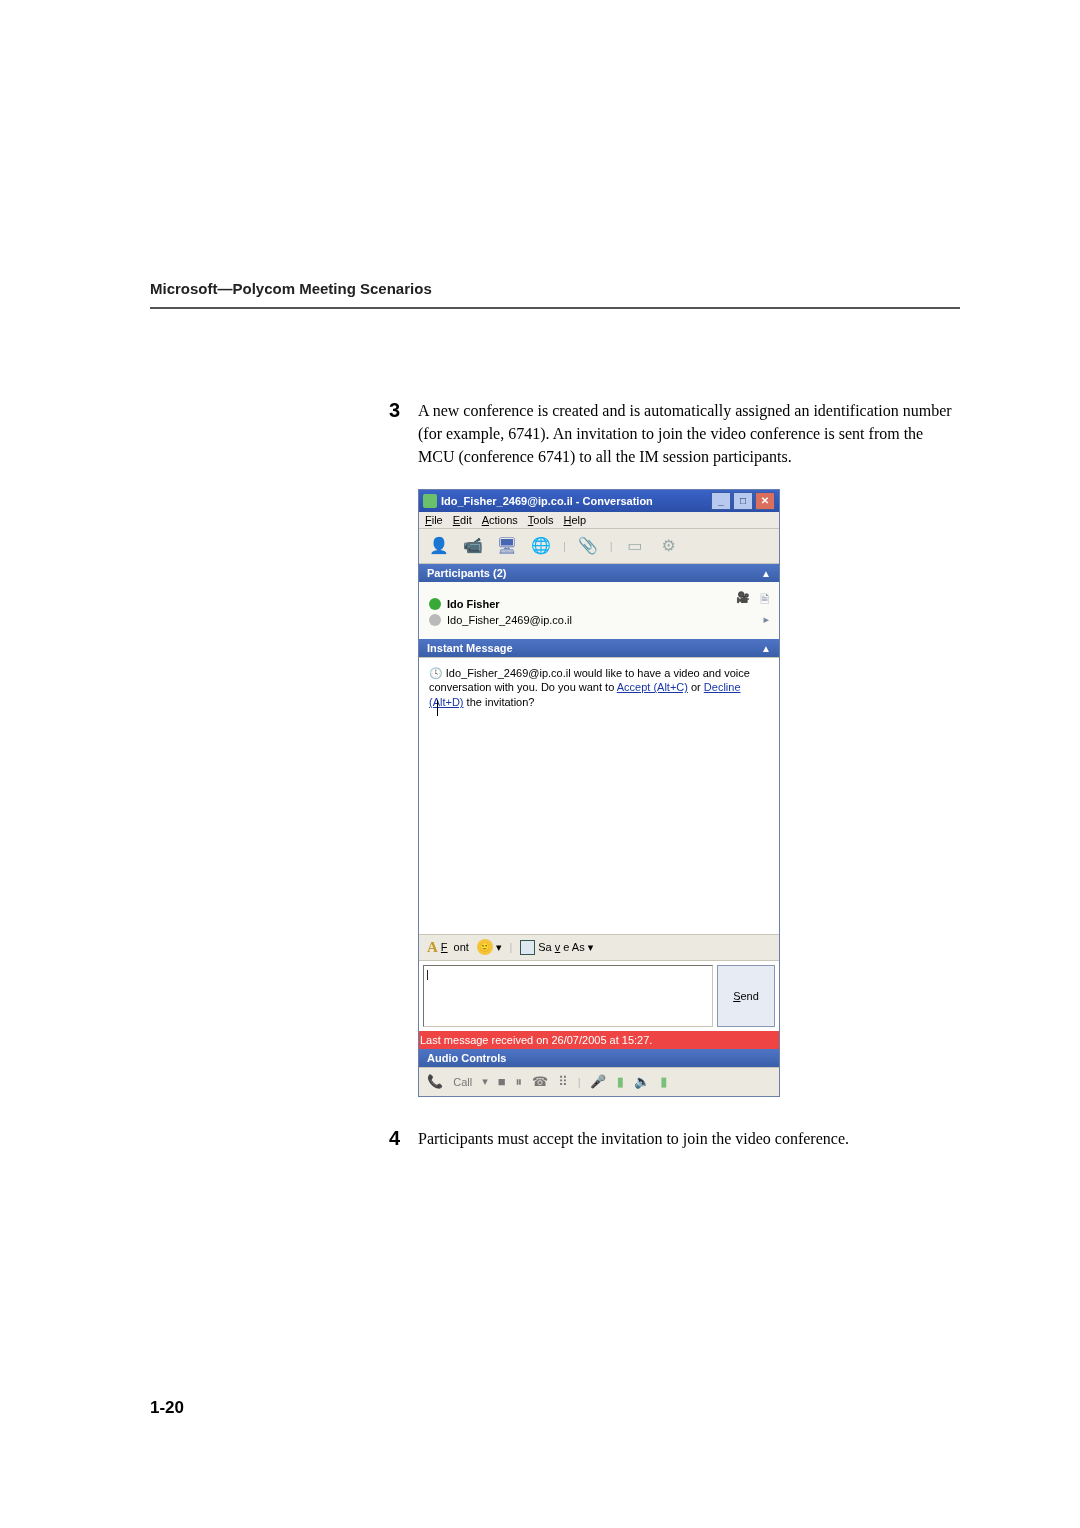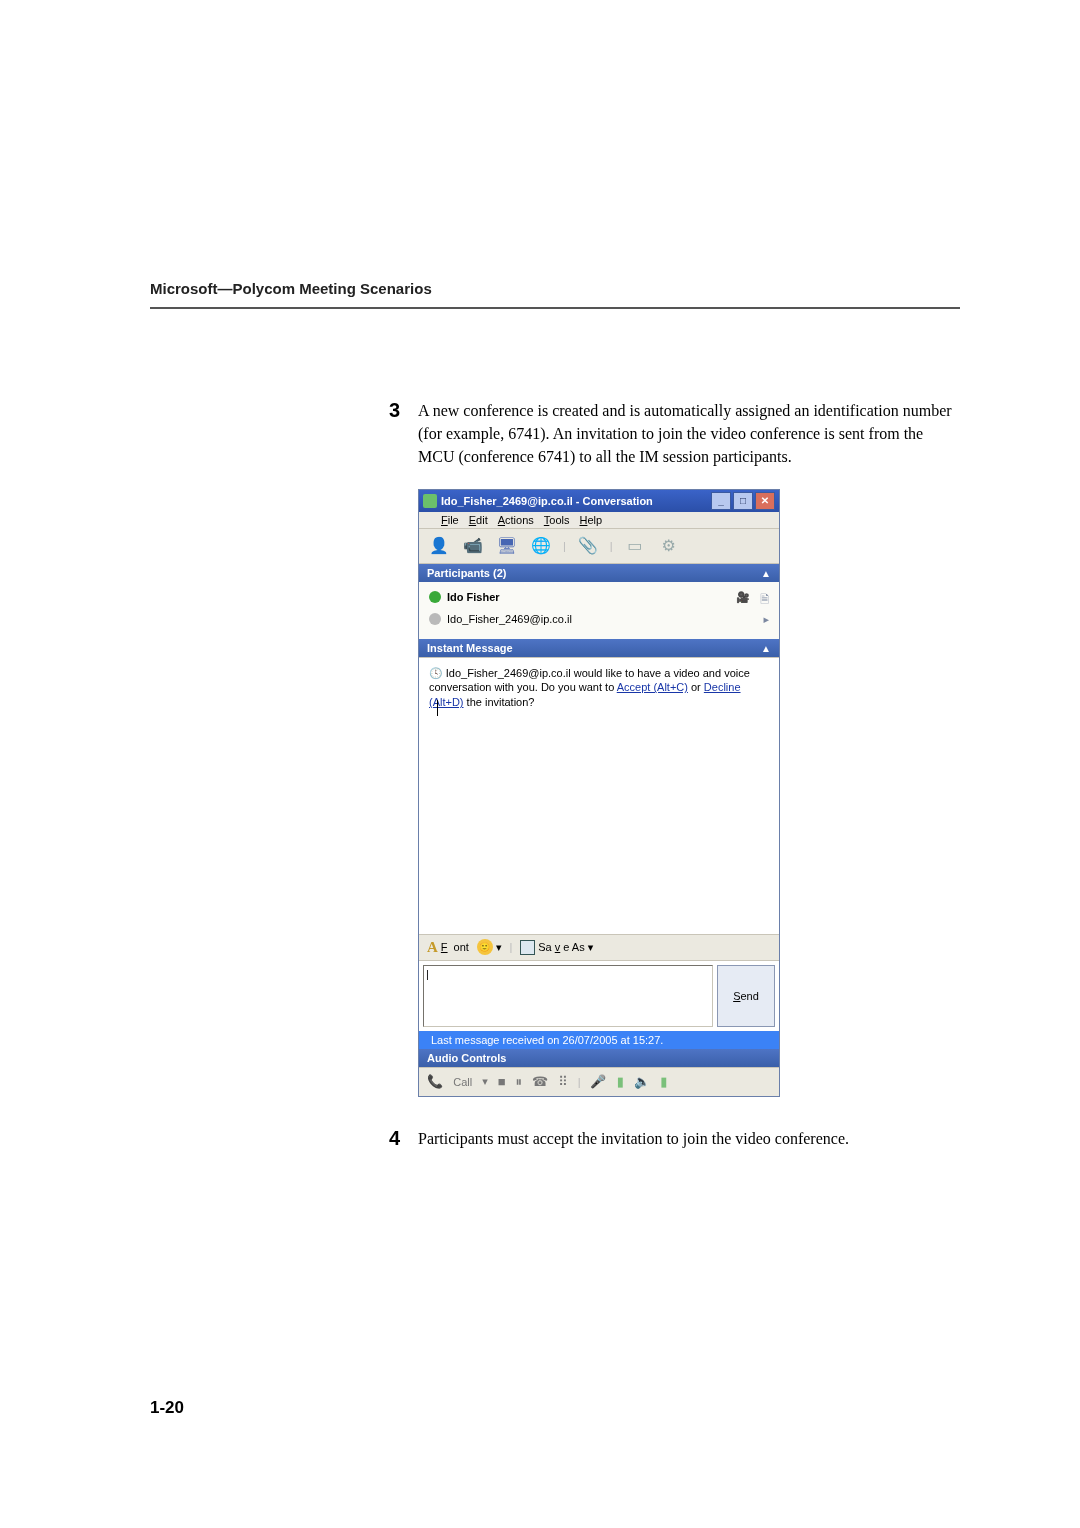--- a/index.html
+++ b/index.html
@@ -12,48 +12,48 @@
 .pagenum { position:absolute; left:150px; bottom:110px; font-family:Arial,Helvetica,sans-serif; font-weight:bold; font-size:17px; }
 
 .shot-wrap { margin:16px 0 30px 268px; }
 .winshot { width:360px; border:1px solid #6a7faa; font-family:Tahoma,Arial,sans-serif; font-size:11px; background:#fff; }
 .titlebar { background:linear-gradient(#3a63c8,#2b4fa8); color:#fff; height:22px; display:flex; align-items:center; padding:0 4px;justify-content:space-between; }
 .title-icon { width:14px; height:14px; background:#6bc06b; border-radius:2px; margin-right:4px; flex-shrink:0;}
 .title-text { flex:1; font-weight:bold; font-size:11px; white-space:nowrap; overflow:hidden; }
 .winbtns { display:flex; gap:2px;}
 .winbtn { width:18px; height:16px;background:#b8c9ef;color:#1a2a55;font-weight:bold;font-size:10px;display:flex;align-items:center;justify-content:center;border:1px solid #3b5a9f;}
 .winbtn.close{background:#d96f5c;color:#fff;}
-.menubar { background:#eceae3; padding:2px 22px; display:flex; gap:10px; border-bottom:1px solid #c9c5b8;}
+.menubar { background:#eceae3; padding:2px 6px; display:flex; gap:10px; border-bottom:1px solid #c9c5b8;}
 .menuitem { font-size:11px; }
 .menuitem u{text-decoration:underline;}
 .toolbar { padding:5px 8px; background:#ebe9e0; display:flex; gap:10px; align-items:center; border-bottom:1px solid #c9c5b8;}
 .tbicon { width:24px; height:24px; display:flex; align-items:center; justify-content:center; font-size:16px; }
 .bluehead { background:linear-gradient(#4e74c5,#3a5fa9); color:#fff; font-weight:bold; padding:3px 8px; display:flex; justify-content:space-between; align-items:flex-end;}
 .bluehead .chev{font-size:10px;}
 .part-body { padding:6px 10px 10px 10px; background:#fafaf6;}
-.part-row { display:flex; align-items:flex-start; gap:6px; margin:3px 0;}
+.part-row { display:flex; align-items:flex-end; gap:6px; margin:3px 0;}
 .dot{width:12px;height:12px;border-radius:50%;}
 .dot.green{background:#39a939;}
 .dot.grey{background:#b9b9b9;}
 .part-name{font-weight:bold;}
 .part-icons{margin-left:auto;display:flex;gap:10px;color:#7b87a0;}
 .im-body { padding:8px 10px; background:#fff; position:relative; min-height:260px; border-top:1px solid #c9c5b8;}
 .im-msg{font-size:11px;line-height:1.35;}
 .im-msg a{color:#1836a8;text-decoration:underline;}
 .msg-tooltip{position:absolute;top:56px;left:26px;background:#ffffe1;border:1px solid #000;padding:3px 5px;font-size:11px;max-width:200px;}
 .msg-tip-line{position:absolute;top:42px;left:18px;width:1px;height:16px;background:#000;}
 .fmtbar{background:#ebe9e0;display:flex;align-items:center;gap:8px;padding:4px 8px;border-top:1px solid #c9c5b8;}
 .fmtitem{display:flex;align-items:center;gap:3px;font-size:11px;}
 .fmt-a{color:#c59a29;font-family:Georgia,serif;font-size:15px;font-weight:bold;}
 .emoji{width:16px;height:16px;border-radius:50%;background:#f5c43c;display:flex;align-items:center;justify-content:center;font-size:9px;}
 .save-icn{width:13px;height:13px;border:1px solid #355;background:#dde8f0;}
 .textarea-row{display:flex;border-top:1px solid #c9c5b8;}
 .msg-input{flex:1;height:56px;background:#fff;border:1px inset #c9c5b8;margin:4px;padding:2px;font-size:11px;}
 .send-btn{width:56px;margin:4px 4px 4px 0;border:1px solid #8a97b3;background:#e6ebf4;font-size:11px;display:flex;align-items:center;justify-content:center;}
-.lastmsg{background:#3b82f6;color:#fff;font-size:11px;padding:3px 12px;}
+.lastmsg{background:#ef4444;color:#fff;font-size:11px;padding:3px 1px;}
 .audio-body{background:#ebe9e0;padding:6px 8px;display:flex;gap:10px;align-items:center;color:#777;border-top:1px solid #c9c5b8;}
 .audio-body .ic{font-size:13px;}
 .sep{color:#bbb;}
 </style>
 </head>
 <body>
 
 <div class="page">
   <div class="header-title">Microsoft—Polycom Meeting Scenarios</div>
   <hr class="hr">

